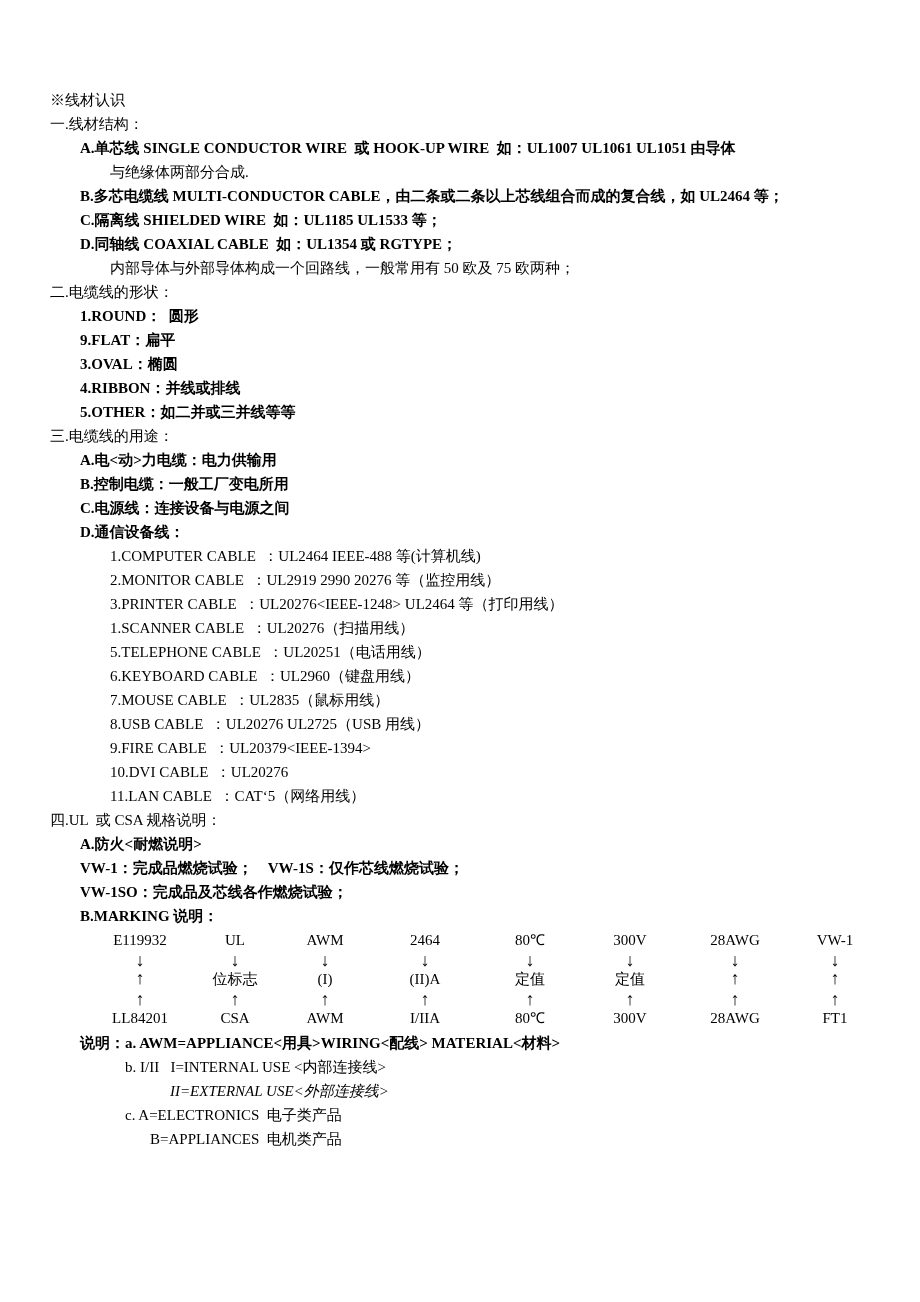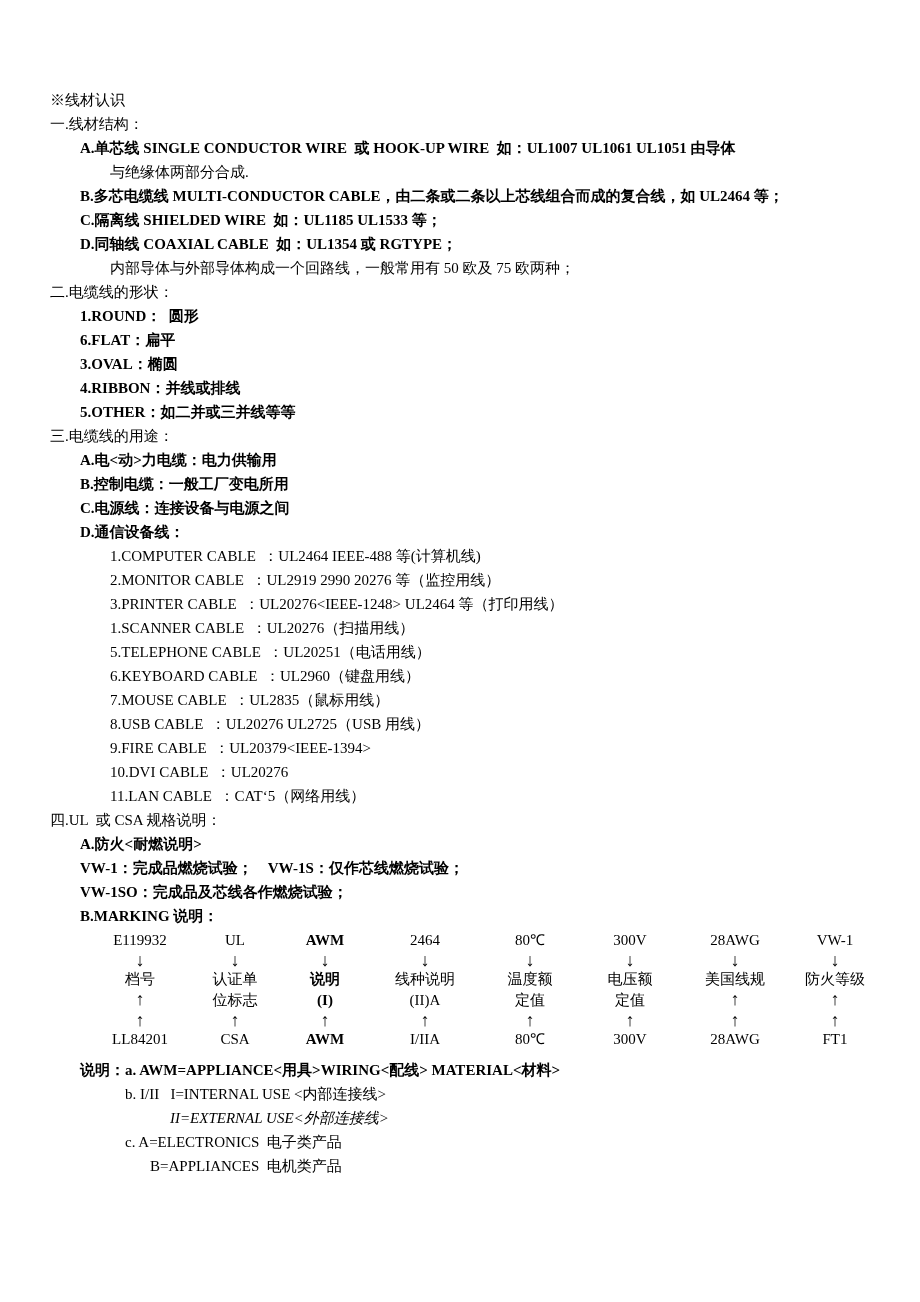--- a/index.html
+++ b/index.html
@@ -16,37 +16,37 @@
   .line { white-space: pre-wrap; }
   .indent1 { padding-left: 30px; font-weight: bold; }
   .indent2 { padding-left: 60px; }
   .indent3 { padding-left: 75px; }
   .indent4 { padding-left: 100px; font-family: Liberation Serif, serif; }
   .indent5 { padding-left: 120px; font-style: italic; }
 
   .diagram {
     margin-left: 40px;
     margin-top: 2px;
-    margin-bottom: 8px;
+    margin-bottom: 2px;
   }
   .diagram-row {
     display: flex;
   }
   .diagram-cell {
     text-align: center;
     line-height: 1.4;
   }
   .arrow-down, .arrow-up {
     font-size: 18px;
     line-height: 1;
     font-weight: bold;
   }
   .c0 { width: 100px; }
   .c1 { width: 90px; }
-  .c2 { width: 90px; font-weight: bold; }
+  .c2 { width: 90px; }
   .c3 { width: 110px; }
   .c4 { width: 100px; }
   .c5 { width: 100px; }
   .c6 { width: 110px; }
   .c7 { width: 90px; }
 </style>
 </head>
 <body>
 
 <div class="line">※线材认识</div>
@@ -54,21 +54,21 @@
 <div class="line">一.线材结构：</div>
 <div class="line indent1">A.单芯线 SINGLE CONDUCTOR WIRE  或 HOOK-UP WIRE  如：UL1007 UL1061 UL1051 由导体</div>
 <div class="line indent2">与绝缘体两部分合成.</div>
 <div class="line indent1">B.多芯电缆线 MULTI-CONDUCTOR CABLE，由二条或二条以上芯线组合而成的复合线，如 UL2464 等；</div>
 <div class="line indent1">C.隔离线 SHIELDED WIRE  如：UL1185 UL1533 等；</div>
 <div class="line indent1">D.同轴线 COAXIAL CABLE  如：UL1354 或 RGTYPE；</div>
 <div class="line indent2">内部导体与外部导体构成一个回路线，一般常用有 50 欧及 75 欧两种；</div>
 
 <div class="line">二.电缆线的形状：</div>
 <div class="line indent1">1.ROUND：  圆形</div>
-<div class="line indent1">6.FLAT：扁平</div>
+<div class="line indent1">9.FLAT：扁平</div>
 <div class="line indent1">3.OVAL：椭圆</div>
 <div class="line indent1">4.RIBBON：并线或排线</div>
 <div class="line indent1">5.OTHER：如二并或三并线等等</div>
 
 <div class="line">三.电缆线的用途：</div>
 <div class="line indent1">A.电&lt;动&gt;力电缆：电力供输用</div>
 <div class="line indent1">B.控制电缆：一般工厂变电所用</div>
 <div class="line indent1">C.电源线：连接设备与电源之间</div>
 <div class="line indent1">D.通信设备线：</div>
 <div class="line indent2">1.COMPUTER CABLE  ：UL2464 IEEE-488 等(计算机线)</div>
@@ -104,30 +104,20 @@
     <div class="diagram-cell c0 arrow-down">↓</div>
     <div class="diagram-cell c1 arrow-down">↓</div>
     <div class="diagram-cell c2 arrow-down">↓</div>
     <div class="diagram-cell c3 arrow-down">↓</div>
     <div class="diagram-cell c4 arrow-down">↓</div>
     <div class="diagram-cell c5 arrow-down">↓</div>
     <div class="diagram-cell c6 arrow-down">↓</div>
     <div class="diagram-cell c7 arrow-down">↓</div>
   </div>
   <div class="diagram-row">
-    <div class="diagram-cell c0">档号</div>
-    <div class="diagram-cell c1">认证单</div>
-    <div class="diagram-cell c2">说明</div>
-    <div class="diagram-cell c3">线种说明</div>
-    <div class="diagram-cell c4">温度额</div>
-    <div class="diagram-cell c5">电压额</div>
-    <div class="diagram-cell c6">美国线规</div>
-    <div class="diagram-cell c7">防火等级</div>
-  </div>
-  <div class="diagram-row">
     <div class="diagram-cell c0" style="position:relative;"><span class="arrow-up">↑</span></div>
     <div class="diagram-cell c1">位标志</div>
     <div class="diagram-cell c2">(I)</div>
     <div class="diagram-cell c3">(II)A</div>
     <div class="diagram-cell c4">定值</div>
     <div class="diagram-cell c5">定值</div>
     <div class="diagram-cell c6" style="position:relative;"><span class="arrow-up">↑</span></div>
     <div class="diagram-cell c7" style="position:relative;"><span class="arrow-up">↑</span></div>
   </div>
   <div class="diagram-row">

